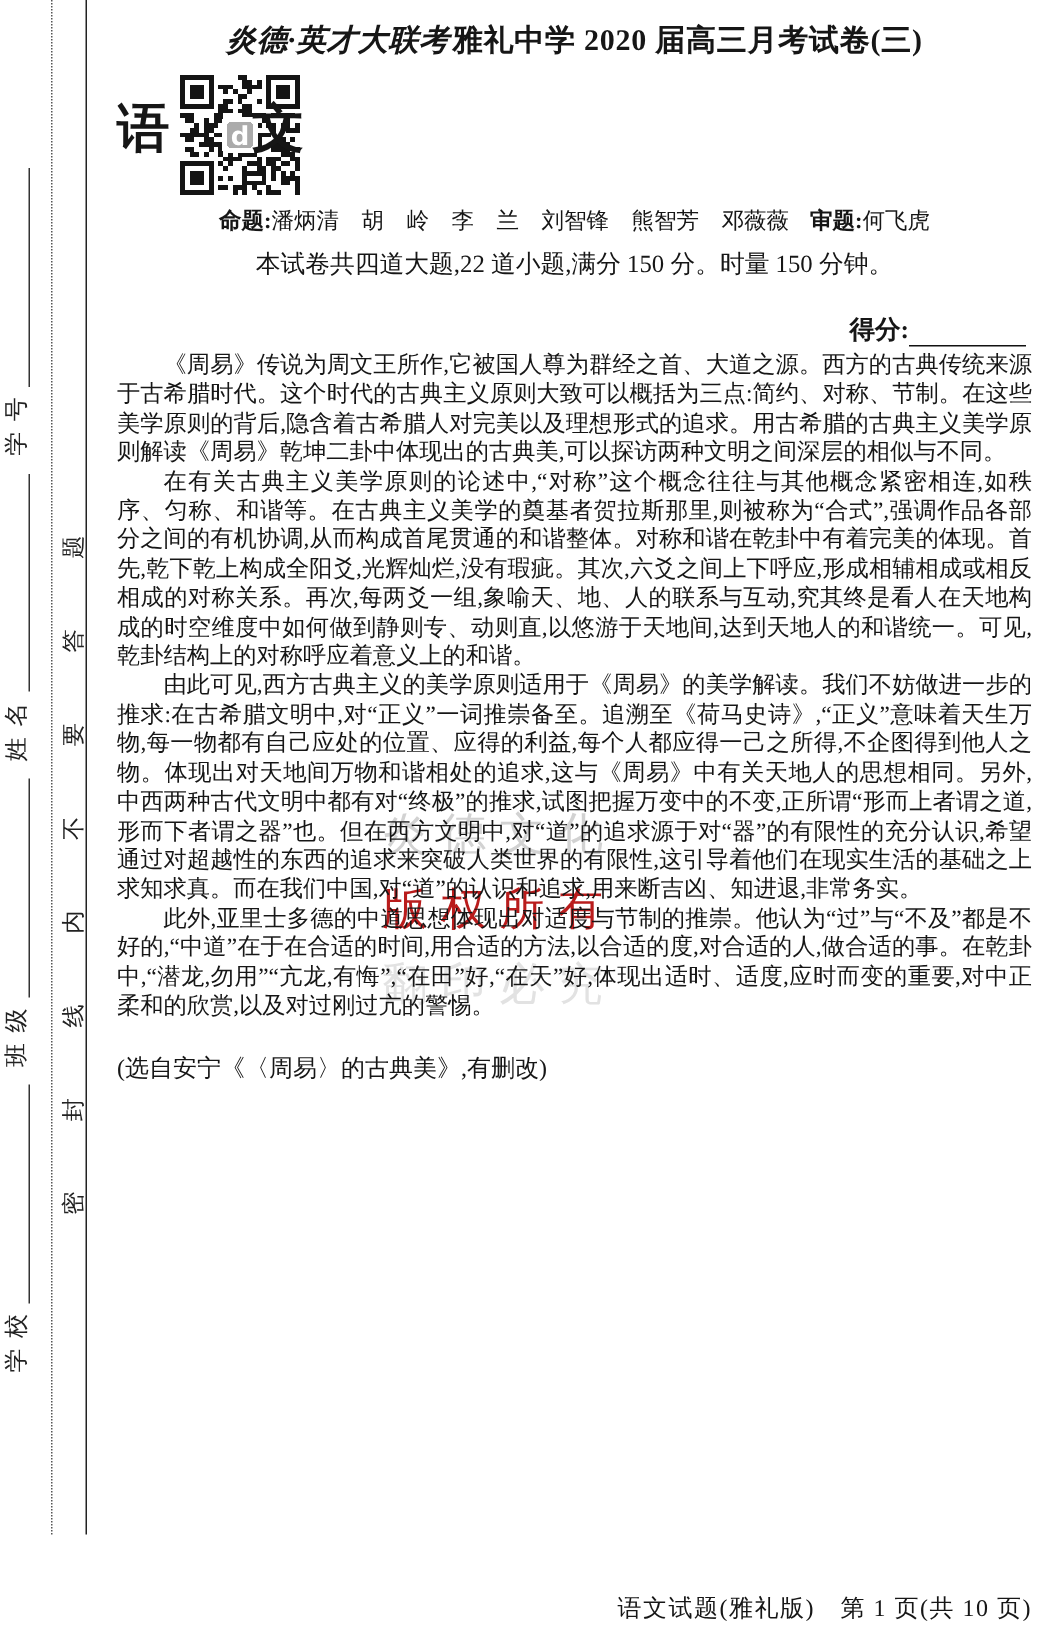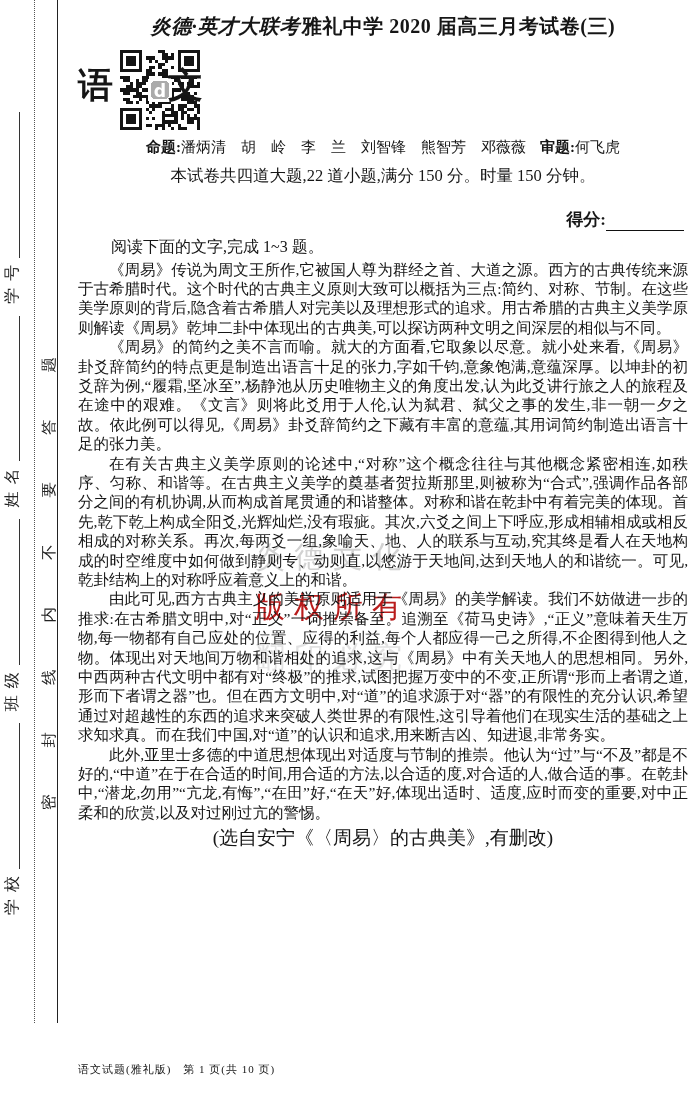--- a/index.html
+++ b/index.html
@@ -41,22 +41,22 @@
   .meta-line .gap { margin-left:14px; }
   .exam-info { position:absolute; top:165px; width:100%; text-align:center; font-size:16.5px; }
   .score-line { position:absolute; top:208px; right:4px; font-size:17px; font-weight:700; }
   .score-blank { display:inline-block; width:78px; border-bottom:1.6px solid #111; height:1.05em; vertical-align:bottom; }
 
   .main { position:absolute; top:234px; left:0; width:610px; }
   .sec-h1 { font-weight:700; font-size:16.5px; line-height:25.5px; }
   .sec-h2 { font-weight:700; font-size:16.5px; line-height:25.5px; padding-left:33px; }
   .sec-instruction { font-size:16px; line-height:25.5px; padding-left:33px; }
   .para { font-size:15.5px; line-height:19.4px; text-align:justify; text-indent:2em; }
-  .attribution { font-size:19px; line-height:25px; text-align:center; margin-top:3px; }
-  .footer { position:absolute; left:0; top:1062px; width:610px; text-align:left; font-size:11px; letter-spacing:1px; }
+  .attribution { font-size:16px; line-height:25px; text-align:left; margin-top:20px; }
+  .footer { position:absolute; left:0; top:1062px; width:610px; text-align:right; font-size:16px; letter-spacing:1px; }
 </style>
 </head>
 <body>
 
 <div class="page">
 
   <div class="watermark">
       <div class="wm-0">炎德文化</div>
       <div class="wm-1">版权所有</div>
       <div class="wm-2">翻印必究</div>
@@ -301,24 +301,22 @@
       <span class="bold">命题:</span><span>潘炳清　胡　岭　李　兰　刘智锋　熊智芳　邓薇薇</span><span class="bold gap">审题:</span><span>何飞虎</span>
     </div>
 
     <div class="exam-info">本试卷共四道大题,22 道小题,满分 150 分。时量 150 分钟。</div>
 
     <div class="score-line">
       <span>得分:</span><span class="score-blank"></span>
     </div>
 
     <div class="main">
-      <div class="sec-instruction">阅读下面的文字,完成 1~3 题。</div>
       <div id="passage">
           <p class="para">《周易》传说为周文王所作,它被国人尊为群经之首、大道之源。西方的古典传统来源于古希腊时代。这个时代的古典主义原则大致可以概括为三点:简约、对称、节制。在这些美学原则的背后,隐含着古希腊人对完美以及理想形式的追求。用古希腊的古典主义美学原则解读《周易》乾坤二卦中体现出的古典美,可以探访两种文明之间深层的相似与不同。</p>
-          <p class="para">《周易》的简约之美不言而喻。就大的方面看,它取象以尽意。就小处来看,《周易》卦爻辞简约的特点更是制造出语言十足的张力,字如千钧,意象饱满,意蕴深厚。以坤卦的初爻辞为例,“履霜,坚冰至”,杨静池从历史唯物主义的角度出发,认为此爻讲行旅之人的旅程及在途中的艰难。《文言》则将此爻用于人伦,认为弑君、弑父之事的发生,非一朝一夕之故。依此例可以得见,《周易》卦爻辞简约之下藏有丰富的意蕴,其用词简约制造出语言十足的张力美。</p>
           <p class="para">在有关古典主义美学原则的论述中,“对称”这个概念往往与其他概念紧密相连,如秩序、匀称、和谐等。在古典主义美学的奠基者贺拉斯那里,则被称为“合式”,强调作品各部分之间的有机协调,从而构成首尾贯通的和谐整体。对称和谐在乾卦中有着完美的体现。首先,乾下乾上构成全阳爻,光辉灿烂,没有瑕疵。其次,六爻之间上下呼应,形成相辅相成或相反相成的对称关系。再次,每两爻一组,象喻天、地、人的联系与互动,究其终是看人在天地构成的时空维度中如何做到静则专、动则直,以悠游于天地间,达到天地人的和谐统一。可见,乾卦结构上的对称呼应着意义上的和谐。</p>
           <p class="para">由此可见,西方古典主义的美学原则适用于《周易》的美学解读。我们不妨做进一步的推求:在古希腊文明中,对“正义”一词推崇备至。追溯至《荷马史诗》,“正义”意味着天生万物,每一物都有自己应处的位置、应得的利益,每个人都应得一己之所得,不企图得到他人之物。体现出对天地间万物和谐相处的追求,这与《周易》中有关天地人的思想相同。另外,中西两种古代文明中都有对“终极”的推求,试图把握万变中的不变,正所谓“形而上者谓之道,形而下者谓之器”也。但在西方文明中,对“道”的追求源于对“器”的有限性的充分认识,希望通过对超越性的东西的追求来突破人类世界的有限性,这引导着他们在现实生活的基础之上求知求真。而在我们中国,对“道”的认识和追求,用来断吉凶、知进退,非常务实。</p>
           <p class="para">此外,亚里士多德的中道思想体现出对适度与节制的推崇。他认为“过”与“不及”都是不好的,“中道”在于在合适的时间,用合适的方法,以合适的度,对合适的人,做合适的事。在乾卦中,“潜龙,勿用”“亢龙,有悔”,“在田”好,“在天”好,体现出适时、适度,应时而变的重要,对中正柔和的欣赏,以及对过刚过亢的警惕。</p>
         </div>
       <div class="attribution">(选自安宁《〈周易〉的古典美》,有删改)</div>
     </div>
 
     <div class="footer">语文试题(雅礼版)　第 1 页(共 10 页)</div>
 
   </div>

